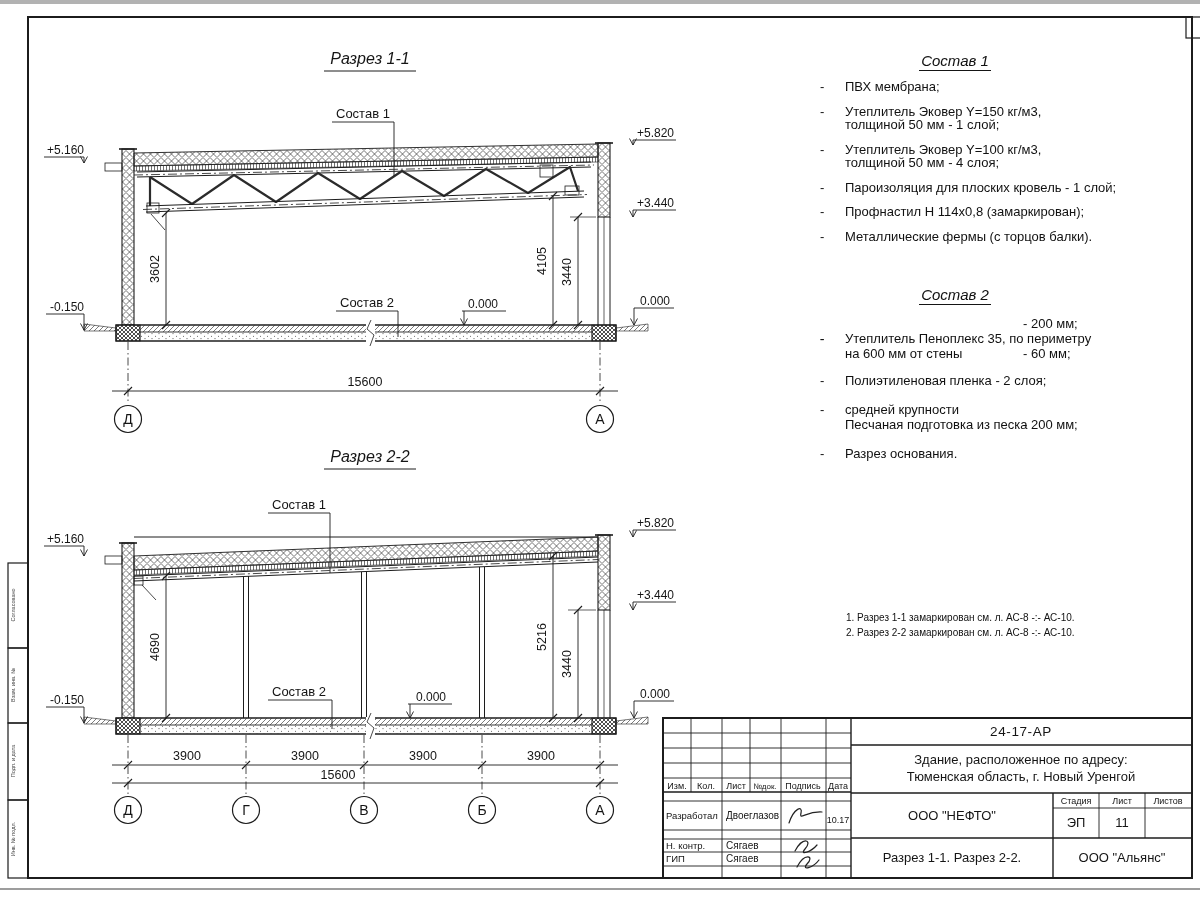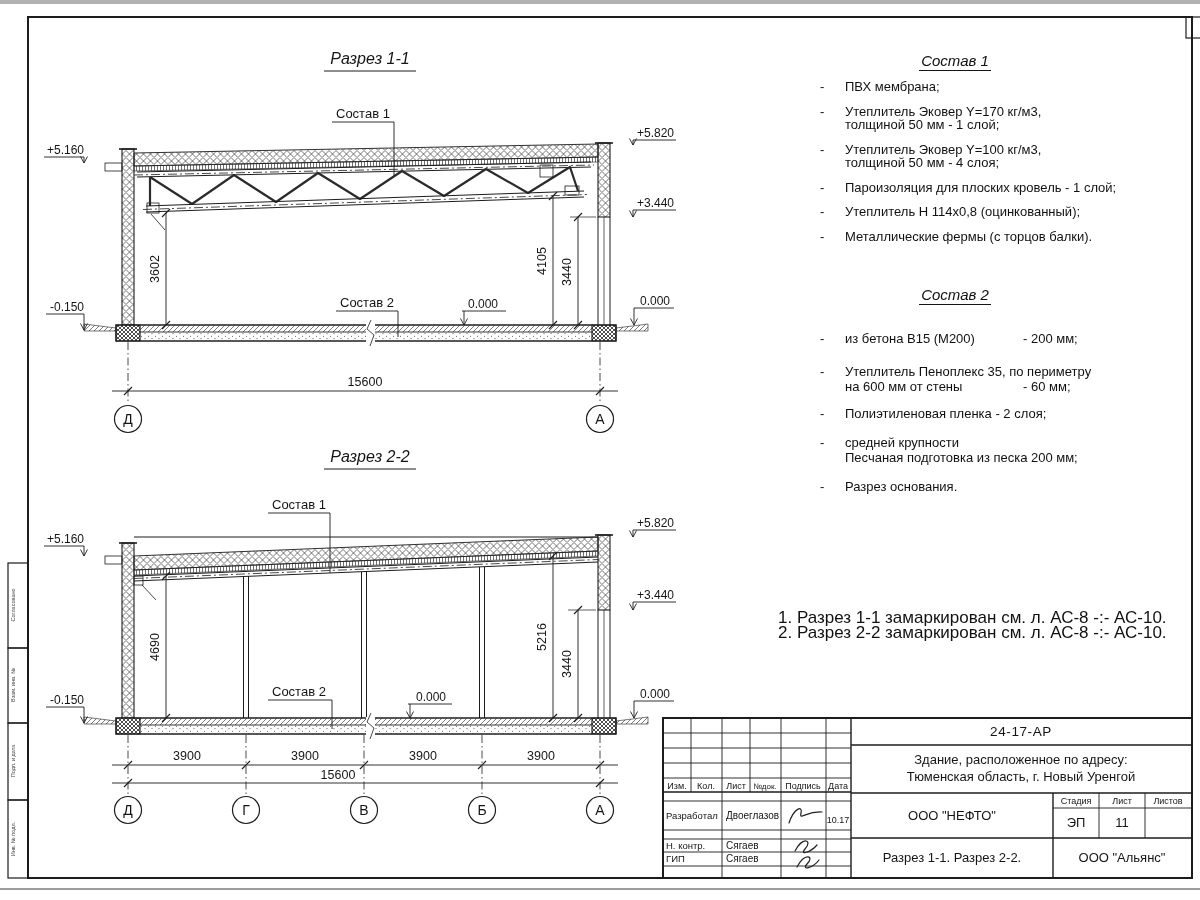--- a/index.html
+++ b/index.html
@@ -41,21 +41,21 @@
   .sig{fill:none;stroke:#222;stroke-width:1.2;stroke-linecap:round;}
   
   .list{position:absolute;width:340px;}
   .list-head{width:310px;text-align:center;font-style:italic;font-size:15px;}
   .list-head span{border-bottom:1.2px solid #151515;padding:0 2px 1px 2px;}
   .s1 .item{position:relative;padding-left:45px;font-size:13px;line-height:13.5px;margin-top:11px;}
   .s1 .item:first-of-type{margin-top:30px;}
   .s2 .item{position:relative;padding-left:45px;font-size:13px;line-height:15px;}
   .dash{position:absolute;left:20px;top:0;}
   .val{position:absolute;left:223px;bottom:0;white-space:nowrap;}
-  .notes{position:absolute;left:778px;top:611px;font-size:17px;line-height:14.5px;white-space:nowrap;}
+  .notes{position:absolute;left:846px;top:611px;font-size:10px;line-height:14.5px;white-space:nowrap;}
 </style>
 </head>
 <body>
 
 <div id="stage">
   <div class="edge-top"></div>
   <div class="edge-bottom"></div>
 
   <svg width="1200" height="900" viewBox="0 0 1200 900">
     <defs>
@@ -441,47 +441,46 @@
   </svg>
 
   <div class="list s1" style="left:800px;top:52px;">
     <div class="list-head"><span>Состав 1</span></div>
     <div class="item">
       <span class="dash">-</span>
       <span>ПВХ мембрана;</span>
     </div>
     <div class="item">
       <span class="dash">-</span>
-      <span style="display:block">Утеплитель Эковер Y=170 кг/м3,</span>
+      <span style="display:block">Утеплитель Эковер Y=150 кг/м3,</span>
       <span style="display:block">толщиной 50 мм - 1 слой;</span>
     </div>
     <div class="item">
       <span class="dash">-</span>
       <span style="display:block">Утеплитель Эковер Y=100 кг/м3,</span>
       <span style="display:block">толщиной 50 мм - 4 слоя;</span>
     </div>
     <div class="item">
       <span class="dash">-</span>
       <span>Пароизоляция для плоских кровель - 1 слой;</span>
     </div>
     <div class="item">
       <span class="dash">-</span>
-      <span>Утеплитель Н 114х0,8 (оцинкованный);</span>
+      <span>Профнастил Н 114х0,8 (замаркирован);</span>
     </div>
     <div class="item">
       <span class="dash">-</span>
       <span>Металлические фермы (с торцов балки).</span>
     </div>
   </div>
 
   <div class="list s2" style="left:800px;top:286px;">
     <div class="list-head"><span>Состав 2</span></div>
     <div class="item" style="margin-top:28px;">
       <span class="dash">-</span>
-      <span style="display:block">из бетона В15 (М200)</span>
       <span class="val">- 200 мм;</span>
     </div>
     <div class="item" style="margin-top:18px;">
       <span class="dash">-</span>
       <span style="display:block">Утеплитель Пеноплекс 35, по периметру</span>
       <span style="display:block">на 600 мм от стены</span>
       <span class="val">- 60 мм;</span>
     </div>
     <div class="item" style="margin-top:12px;">
       <span class="dash">-</span>

